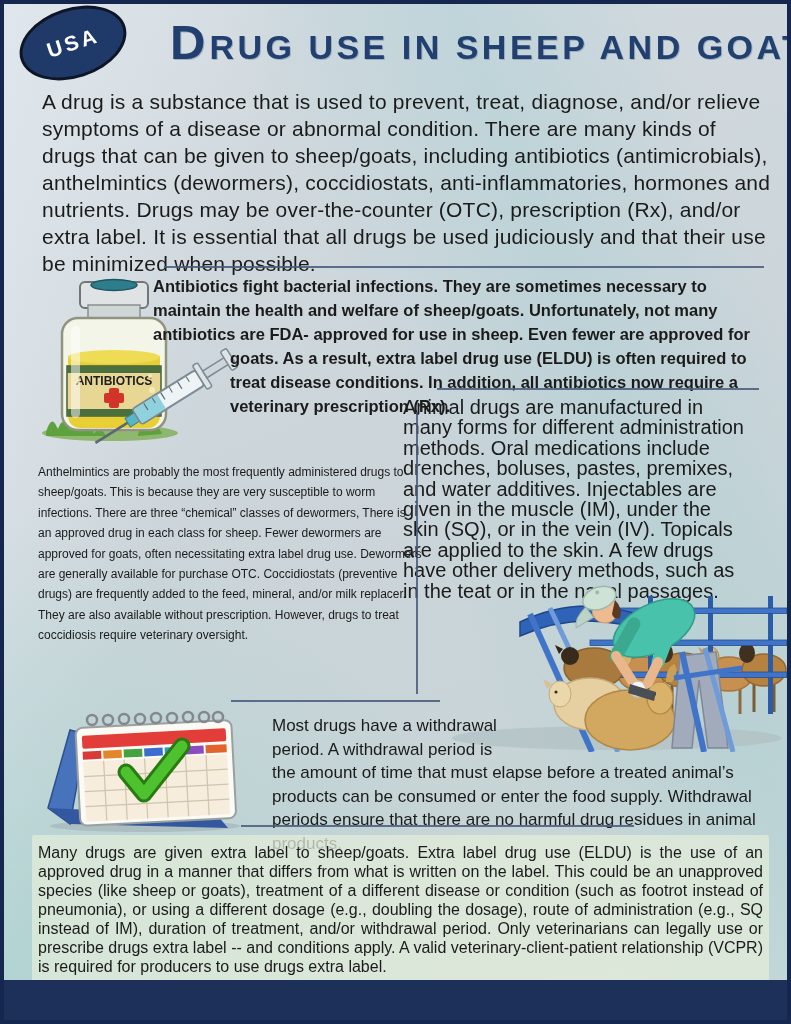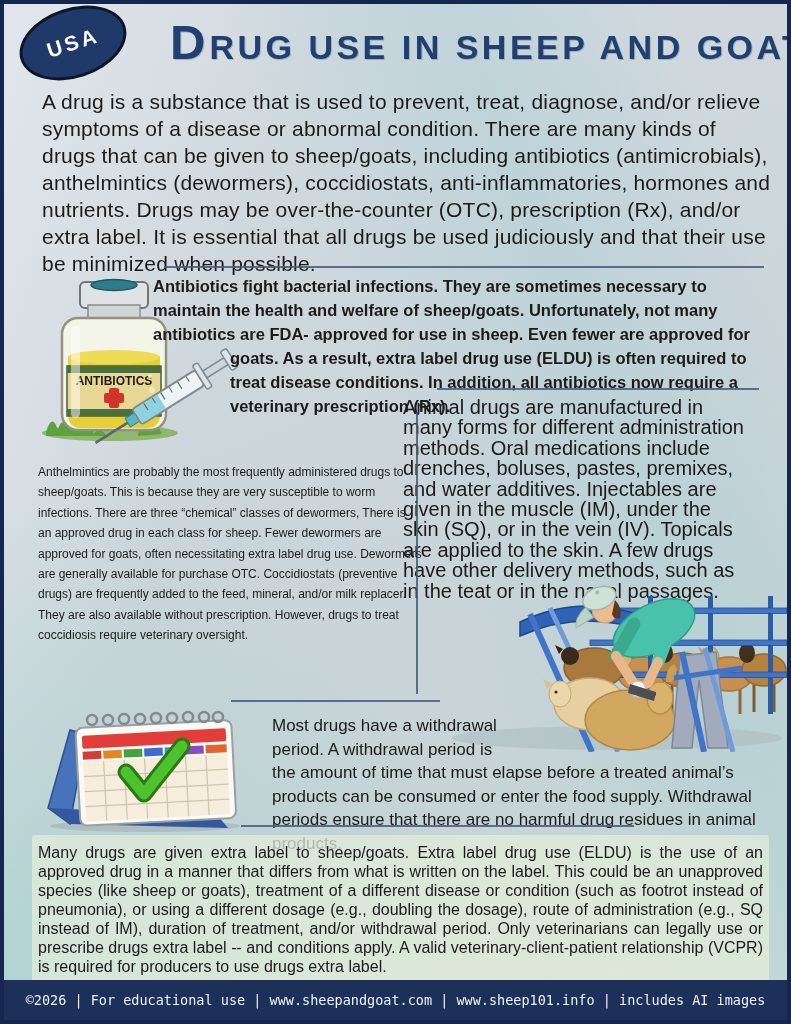--- a/index.html
+++ b/index.html
@@ -273,16 +273,15 @@
     <span>Most drugs have a withdrawal period. A withdrawal period is the amount of time that must elapse before a treated animal’s products can be consumed or enter the food supply. Withdrawal periods ensure that there are no harmful drug residues in animal products.</span>
   </div>
 
   <div class="abs hline" style="left:237px;top:821px;width:393px;"></div>
 
   <div class="abs para eldu">
     <span>Many drugs are given extra label to sheep/goats. Extra label drug use (ELDU) is the use of an </span><span class="u">approved</span><span> drug in a manner that differs from what is written on the label. This could be an unapproved species (like sheep or goats), treatment of a different disease or condition (such as footrot instead of pneumonia), or using a different dosage (e.g., doubling the dosage), route of administration (e.g., SQ instead of IM), duration of treatment, and/or withdrawal period. Only veterinarians can legally use or prescribe drugs extra label -- and conditions apply. A valid veterinary-client-patient relationship (VCPR) is required for producers to use drugs extra label.</span>
   </div>
 
   <div class="abs footer">
-    <div>©2026 | For educational use | www.sheepandgoat.com | www.sheep101.info | includes AI images</div>
   </div>
 
 </div>
 
 </body></html>

